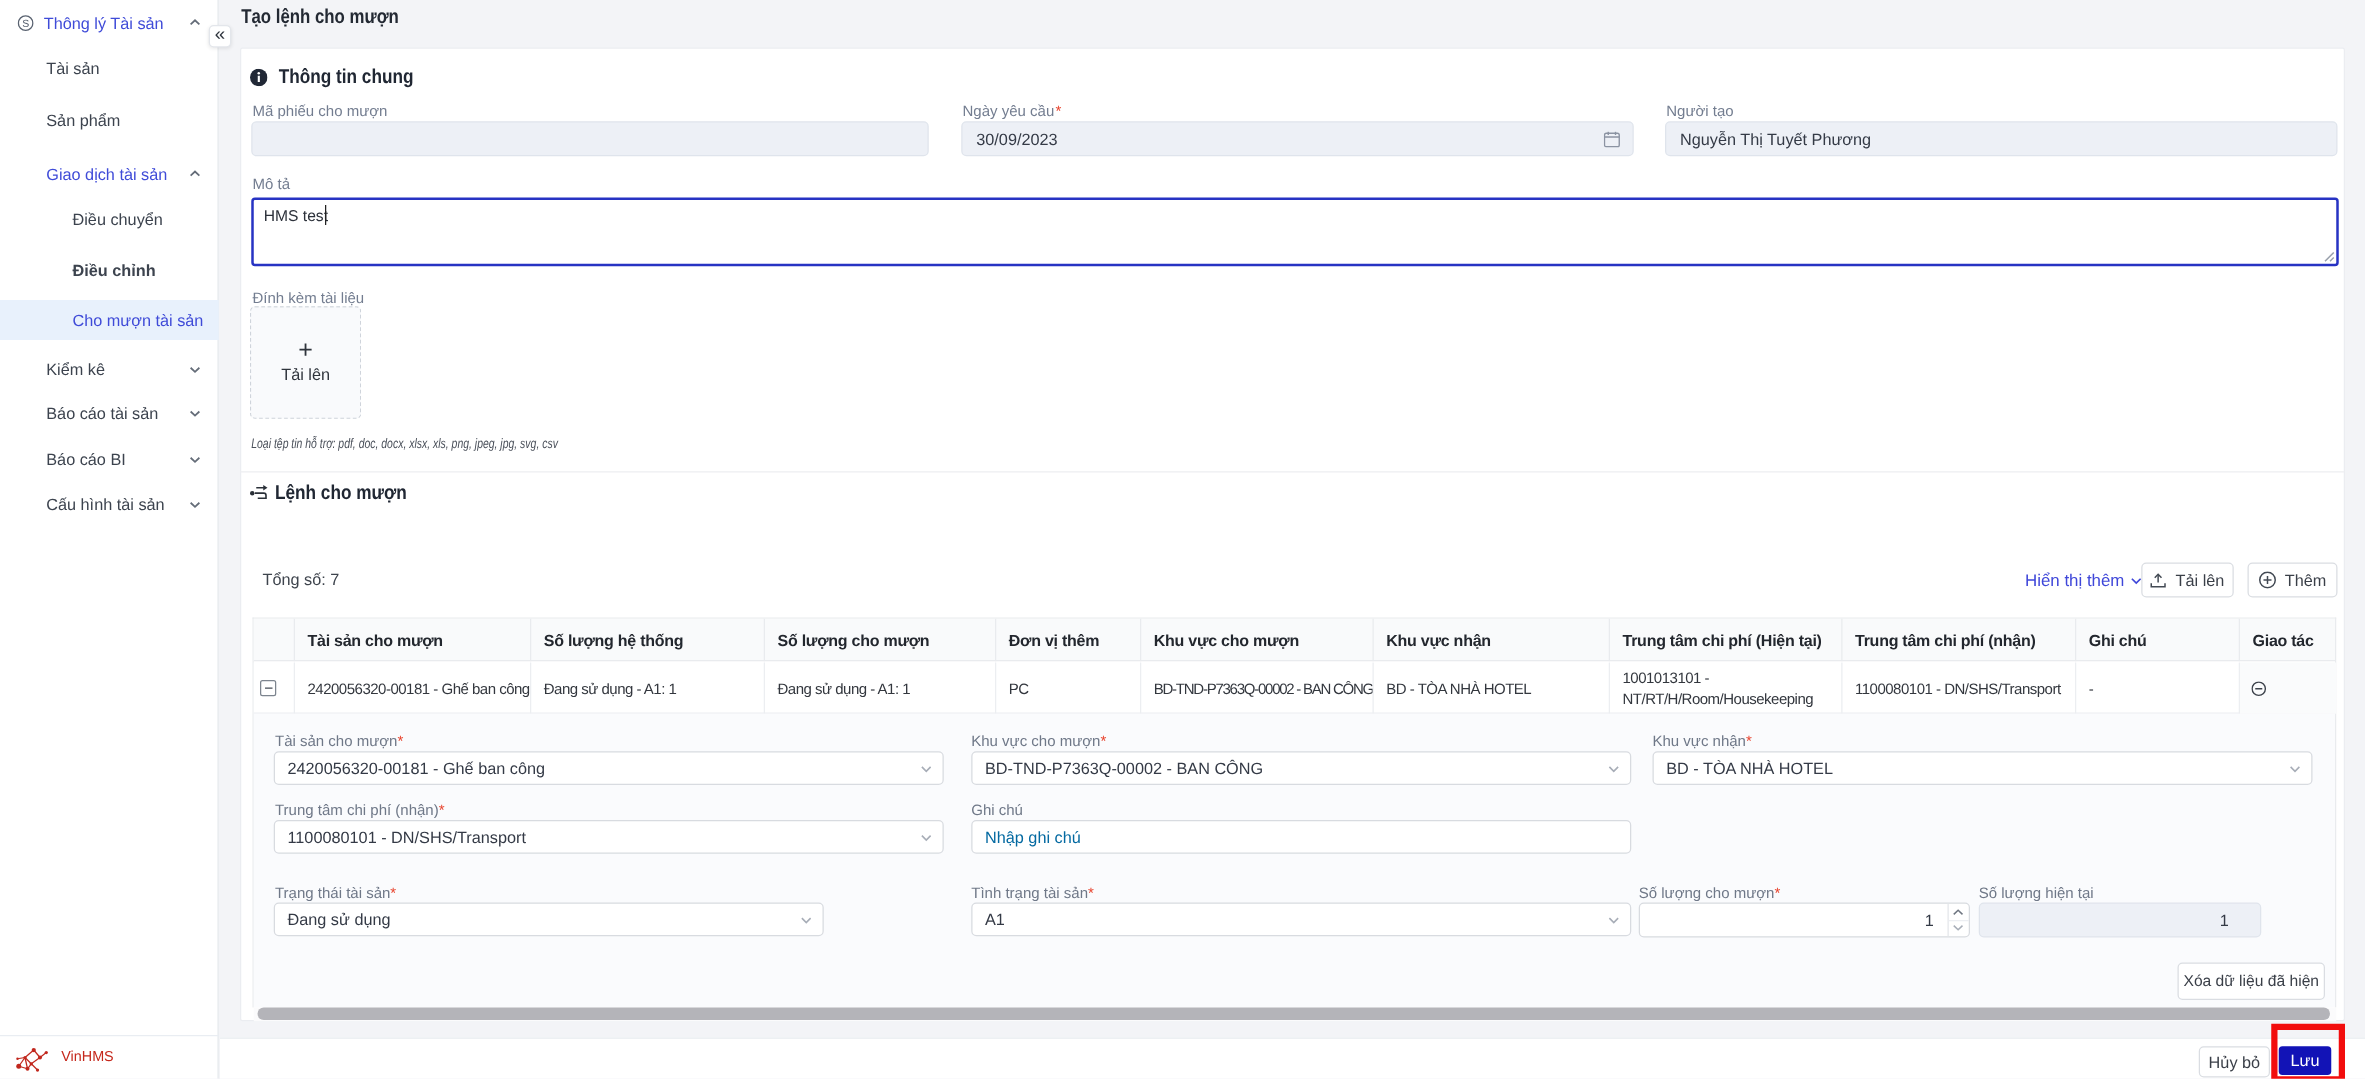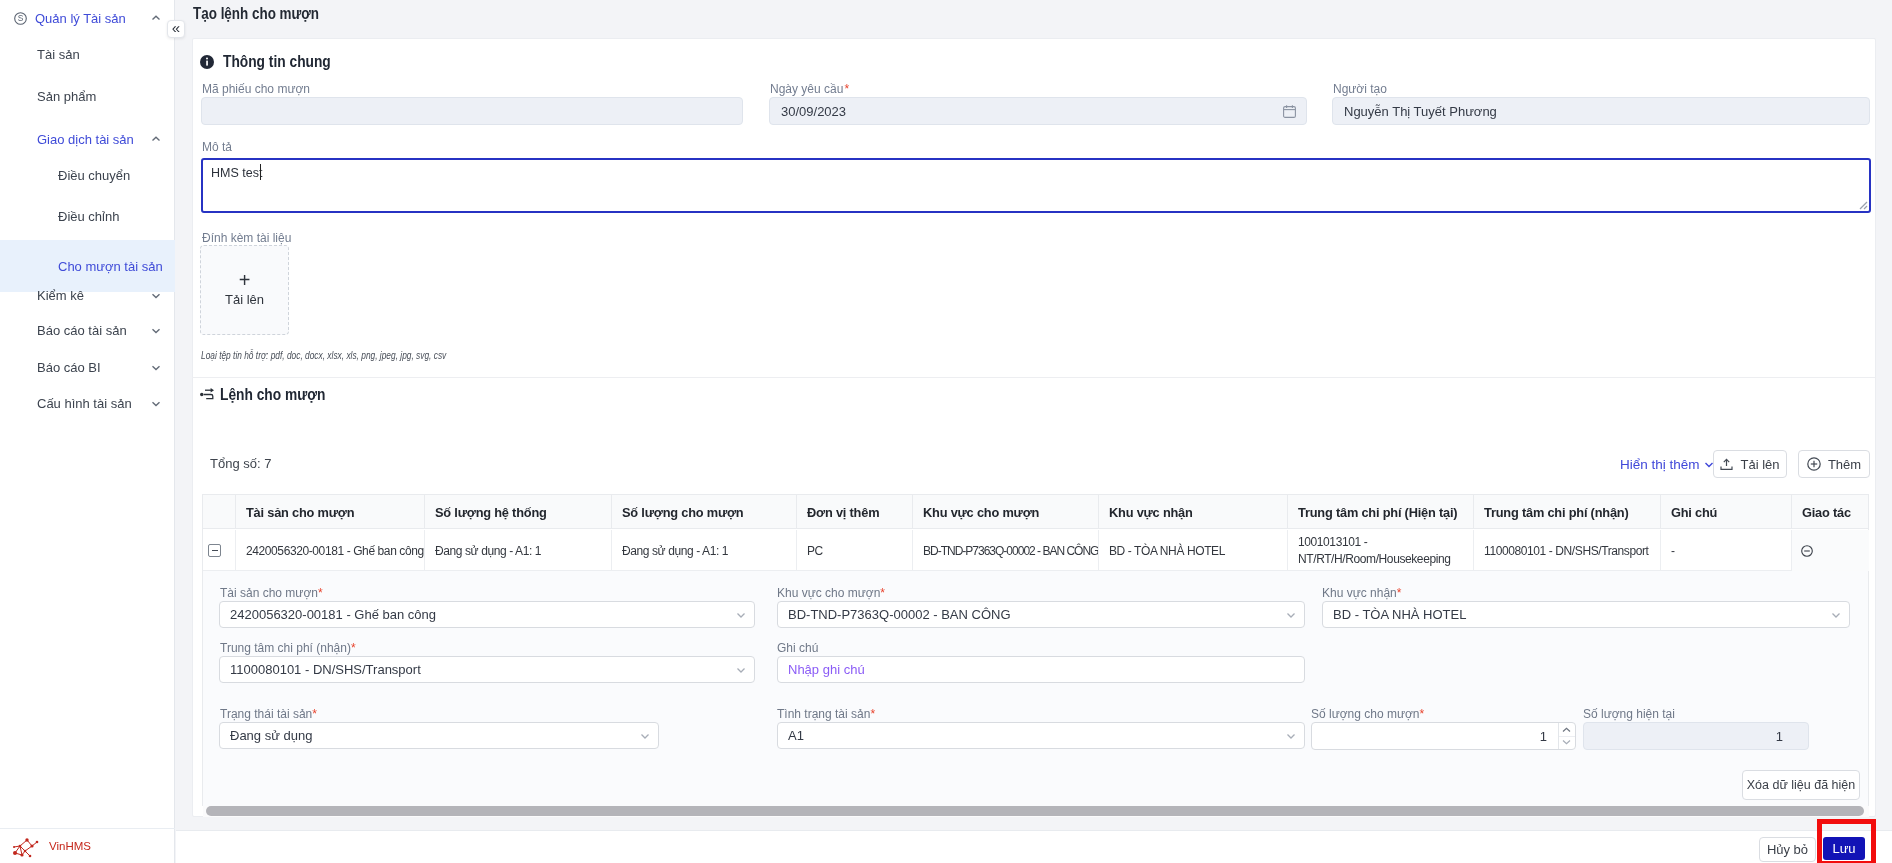--- a/index.html
+++ b/index.html
@@ -26,44 +26,44 @@
 
   <div class="abs" style="left:175px; top:0; width:1717px; height:863px; background:#f3f4f7;"></div>
 
   <div class="abs" style="left:0; top:0; width:175px; height:863px; background:#fff; border-right:1px solid #e4e7ec;"></div>
   <div id="menu">
     <div class="mi blue" style="top:0px;">
       <svg class="abs" style="left:14px; top:12px;" width="13" height="13" viewBox="0 0 13 13">
         <circle cx="6.5" cy="6.5" r="5.8" fill="none" stroke="#596270" stroke-width="1.1"></circle>
         <text x="6.5" y="9.3" text-anchor="middle" font-size="8.4" font-family="Liberation Sans" fill="#596270">S</text>
       </svg>
-      <span style="margin-left:35px;">Quản lý Tài sản</span>
+      <span style="margin-left:35px;">Thông lý Tài sản</span>
       <svg class="chevsvg" style="top:14px;" width="10" height="8" viewBox="0 0 10 8">
         <path d="M1.5 5.5 L5 2.2 L8.5 5.5" fill="none" stroke="#646c78" stroke-width="1.4"></path>
       </svg>
     </div>
     <div class="mi" style="top:36px;">
       <span style="margin-left:37px;">Tài sản</span>
     </div>
     <div class="mi" style="top:78px;">
       <span style="margin-left:37px;">Sản phẩm</span>
     </div>
     <div class="mi blue" style="top:121px;">
       <span style="margin-left:37px;">Giao dịch tài sản</span>
       <svg class="chevsvg" style="top:14px;" width="10" height="8" viewBox="0 0 10 8">
         <path d="M1.5 5.5 L5 2.2 L8.5 5.5" fill="none" stroke="#646c78" stroke-width="1.4"></path>
       </svg>
     </div>
     <div class="mi" style="top:157px;">
       <span style="margin-left:58px;">Điều chuyển</span>
     </div>
     <div class="mi" style="top:198px;">
-      <span style="margin-left:58px;">Điều chỉnh</span>
-    </div>
-    <div class="mi blue" style="top:240px; background:#e8f1fc; height:52px;">
+      <span style="margin-left:58px;font-weight:bold;">Điều chỉnh</span>
+    </div>
+    <div class="mi blue" style="top:240px; background:#e8f1fc; height:32px;">
       <span style="margin-left:58px;">Cho mượn tài sản</span>
     </div>
     <div class="mi" style="top:277px;">
       <span style="margin-left:37px;">Kiểm kê</span>
       <svg class="chevsvg" style="top:15px;" width="10" height="8" viewBox="0 0 10 8">
         <path d="M1.5 2.2 L5 5.5 L8.5 2.2" fill="none" stroke="#646c78" stroke-width="1.4"></path>
       </svg>
     </div>
     <div class="mi" style="top:312px;">
       <span style="margin-left:37px;">Báo cáo tài sản</span>
@@ -295,21 +295,21 @@
         <svg class="ch" width="10" height="7" viewBox="0 0 10 7">
           <path d="M1.5 1.5 L5 5 L8.5 1.5" fill="none" stroke="#a7adb7" stroke-width="1.3"></path>
         </svg></div>
 
       <div class="flbl" style="left:220px; top:641px;">Trung tâm chi phí (nhận)<span class="req">*</span></div>
       <div class="fsel" style="left:219px; top:656px; width:536px;">1100080101 - DN/SHS/Transport
         <svg class="ch" width="10" height="7" viewBox="0 0 10 7">
           <path d="M1.5 1.5 L5 5 L8.5 1.5" fill="none" stroke="#a7adb7" stroke-width="1.3"></path>
         </svg></div>
       <div class="flbl" style="left:777px; top:641px;">Ghi chú</div>
-      <div class="fsel" style="left:777px; top:656px; width:528px; color:#8b5cf6;">Nhập ghi chú</div>
+      <div class="fsel" style="left:777px; top:656px; width:528px; color:#0369a1;">Nhập ghi chú</div>
 
       <div class="flbl" style="left:220px; top:707px;">Trạng thái tài sản<span class="req">*</span></div>
       <div class="fsel" style="left:219px; top:722px; width:440px;">Đang sử dụng
         <svg class="ch" width="10" height="7" viewBox="0 0 10 7">
           <path d="M1.5 1.5 L5 5 L8.5 1.5" fill="none" stroke="#a7adb7" stroke-width="1.3"></path>
         </svg></div>
       <div class="flbl" style="left:777px; top:707px;">Tình trạng tài sản<span class="req">*</span></div>
       <div class="fsel" style="left:777px; top:722px; width:528px;">A1
         <svg class="ch" width="10" height="7" viewBox="0 0 10 7">
           <path d="M1.5 1.5 L5 5 L8.5 1.5" fill="none" stroke="#a7adb7" stroke-width="1.3"></path>

